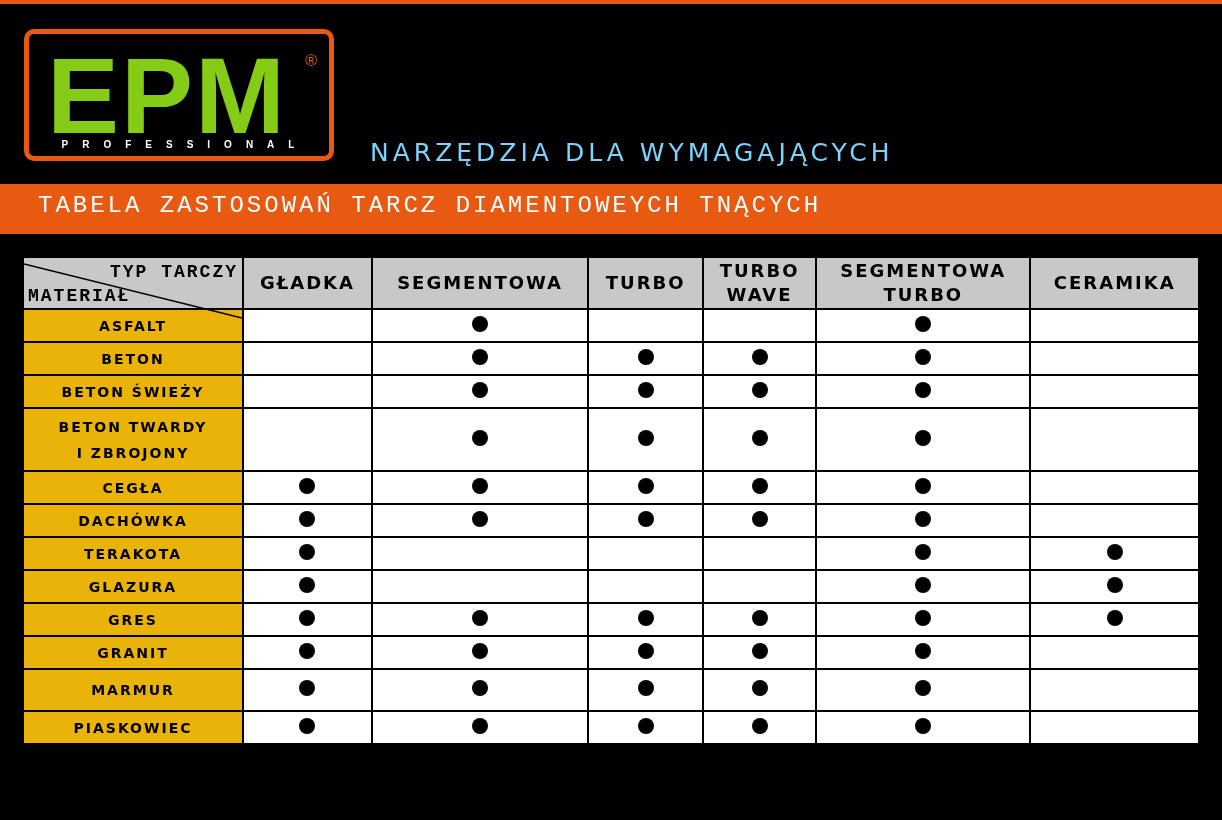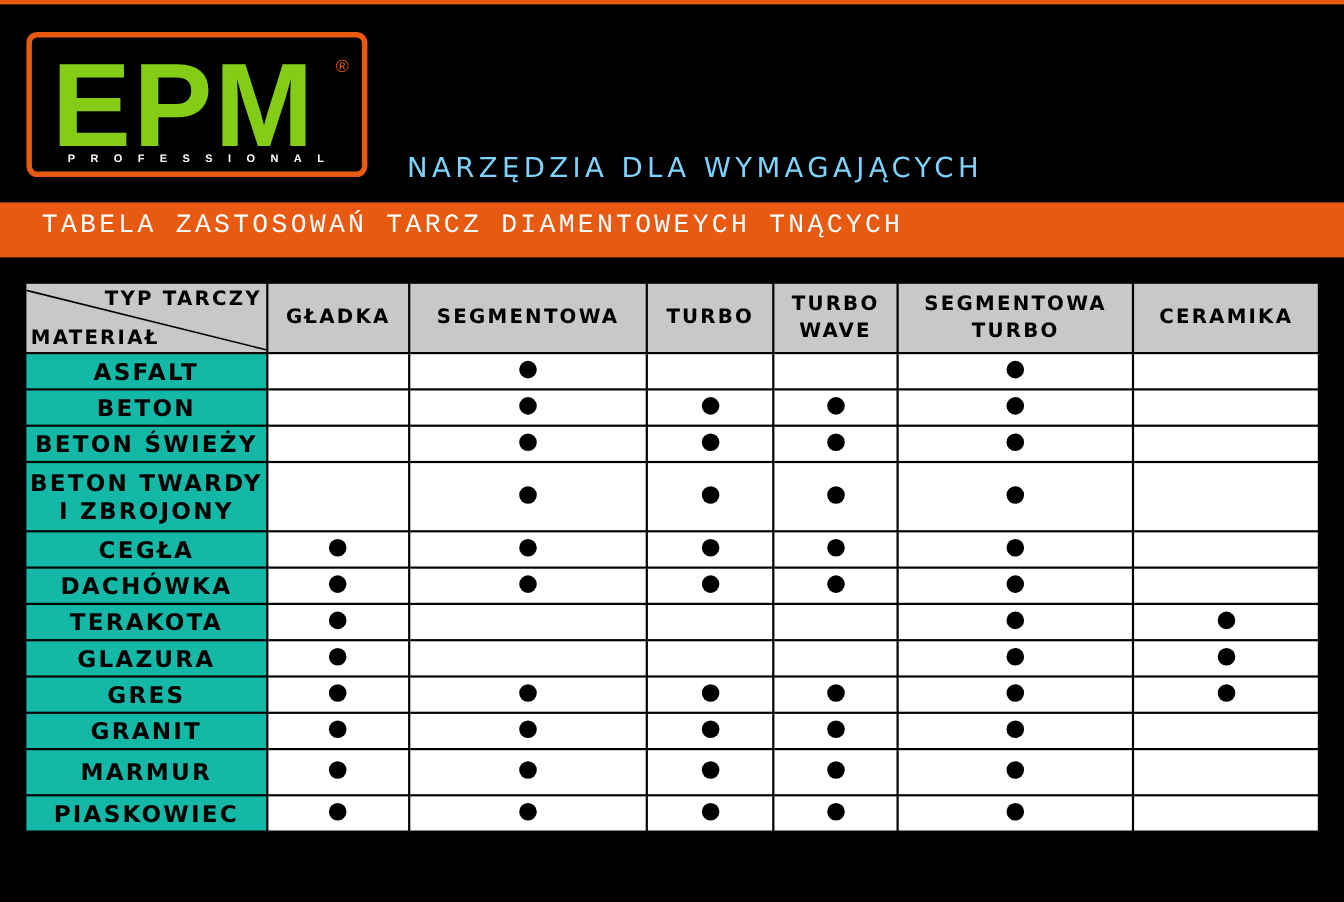--- a/index.html
+++ b/index.html
@@ -16,24 +16,24 @@
               font-weight:bold; font-size:10px; color:#fff; letter-spacing:14px; padding-left:12px; }
   .slogan { position:absolute; left:370px; top:138px; color:#7dd3fc; font-family:"DejaVu Sans", sans-serif;
             font-size:25px; letter-spacing:4px; }
   .banner { position:absolute; left:0; top:184px; width:1222px; height:50px; background:#e85a12; }
   .banner-text { position:absolute; left:38px; top:8px; color:#ffffff; font-family:Liberation Mono, monospace;
                  font-size:24px; letter-spacing:3px; white-space:nowrap; }
   table { position:absolute; left:22px; top:256px; border-collapse:collapse; width:1178px; }
   td, th { border:2px solid #000; padding:0; text-align:center; vertical-align:middle;
            font-family:"DejaVu Sans", sans-serif; font-weight:bold; color:#000; }
   th { background:#c8c8c8; font-size:18px; letter-spacing:2px; line-height:24px; }
-  td.mat { background:#14b8a6; font-size:21px; letter-spacing:2px; line-height:26px; width:218px; }
+  td.mat { background:#eab308; font-size:14px; letter-spacing:2px; line-height:26px; width:218px; }
   td.cell { background:#fff; }
   .dot { display:inline-block; width:16px; height:16px; border-radius:50%; background:#000; }
-  .corner { position:relative; height:62px; width:218px; }
+  .corner { position:relative; height:50px; width:218px;font-family:Liberation Mono, monospace; }
   .corner svg { position:absolute; left:0; top:0; }
   .corner .ctop { position:absolute; right:4px; top:2px; font-size:18px; letter-spacing:2px; }
   .corner .cbot { position:absolute; left:4px; bottom:0; font-size:18px; letter-spacing:2px; }
 </style>
 </head>
 <body>
 
 <div class="topline"></div>
 
 <div class="logo">

